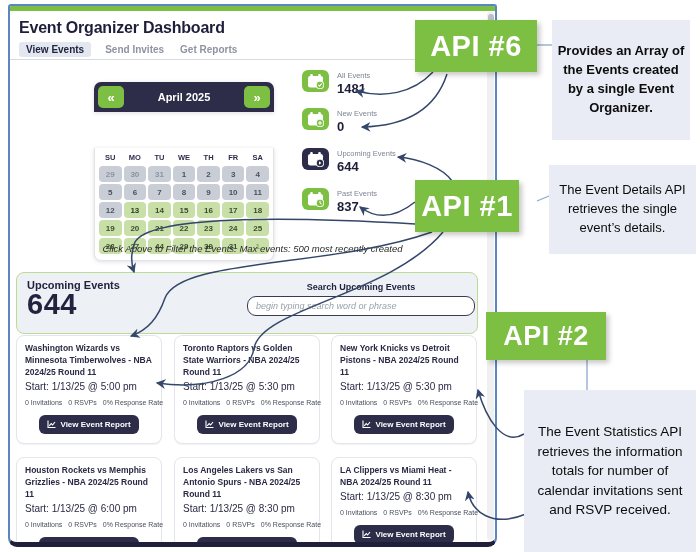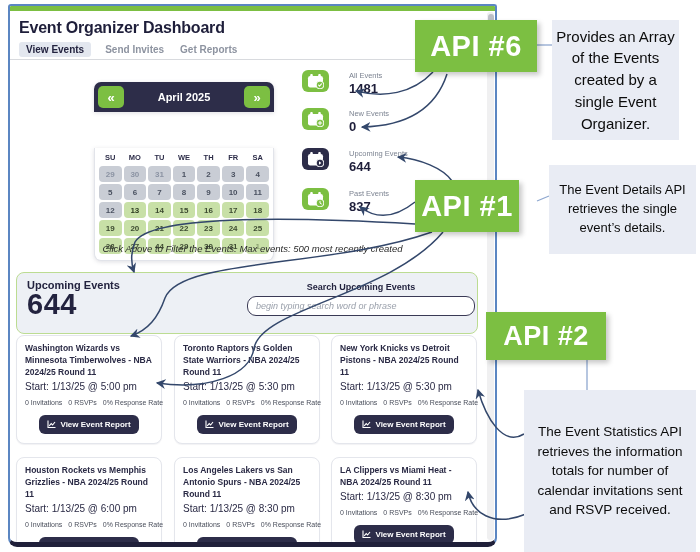--- a/index.html
+++ b/index.html
@@ -39,21 +39,21 @@
   .cal-grid{display:grid;grid-template-columns:repeat(7,1fr);gap:2px;}
   .day{height:16px;display:flex;align-items:center;justify-content:center;border-radius:4px;font-size:8px;font-weight:600;color:#4a5160;cursor:pointer;}
   .day.past{background:var(--day-gray);}
   .day.past-faded{background:var(--day-gray);color:#8b93a3;}
   .day.active{background:var(--day-green);color:#3c4a30;}
   .day.today{background:var(--day-green);color:#2c3a20;font-weight:800;}
   .day.active-faded{background:var(--day-green);color:#8da372;}
 
   
   .stats{position:absolute;left:292px;top:64px;width:140px;}
-  .stat{position:absolute;left:0;display:flex;gap:20px;align-items:flex-start;}
+  .stat{position:absolute;left:0;display:flex;gap:8px;align-items:flex-start;}
   .stat-ico{width:27px;height:22px;border-radius:6px;display:flex;align-items:center;justify-content:center;flex:0 0 auto;}
   .stat-ico.green{background:var(--accent-green);}
   .stat-ico.dark{background:var(--dark-navy);}
   .stat-label{font-size:7.5px;color:#7d8492;margin-top:1px;}
   .stat-value{font-size:13px;font-weight:800;color:#1e1e3a;margin-top:1px;}
 
   
   .filter-note{position:absolute;left:0;top:237px;width:100%;text-align:center;font-size:9.5px;font-style:italic;color:#2b2b2b;}
 
   
@@ -355,17 +355,17 @@
       <path d="M443 232 C390 295, 262 308, 254 348 C250 376, 208 390, 157 383" marker-end="url(#ah)"></path>
       <path d="M524 434 C503 447, 486 418, 478 390" marker-end="url(#ah)"></path>
       <path d="M526 514 C492 528, 472 512, 468 492" marker-end="url(#ah)"></path>
     </g>
   </svg>
 
   <div class="api-box" style="left:415px;top:20px;width:122px;height:52px;font-size:29px;">API #6</div>
   <div class="api-box" style="left:415px;top:180px;width:104px;height:52px;font-size:29px;">API #1</div>
   <div class="api-box" style="left:486px;top:312px;width:120px;height:48px;font-size:27px;">API #2</div>
 
-  <div class="callout" style="left:552px;top:20px;width:127px;height:120px;font-size:15px;padding:4px 2px;">Provides an Array of the Events created by a single Event Organizer.</div>
+  <div class="callout" style="left:552px;top:20px;width:138px;height:120px;font-size:13px;padding:4px 2px;font-weight:bold;">Provides an Array of the Events created by a single Event Organizer.</div>
   <div class="callout" style="left:549px;top:165px;width:147px;height:89px;font-size:13px;padding:4px 4px;">The Event Details API retrieves the single event’s details.</div>
   <div class="callout" style="left:524px;top:390px;width:172px;height:162px;font-size:13.5px;padding:4px 2px;">The Event Statistics API retrieves the information totals for number of calendar invitations sent and RSVP received.</div>
 
 </div>
 
 </body></html>

